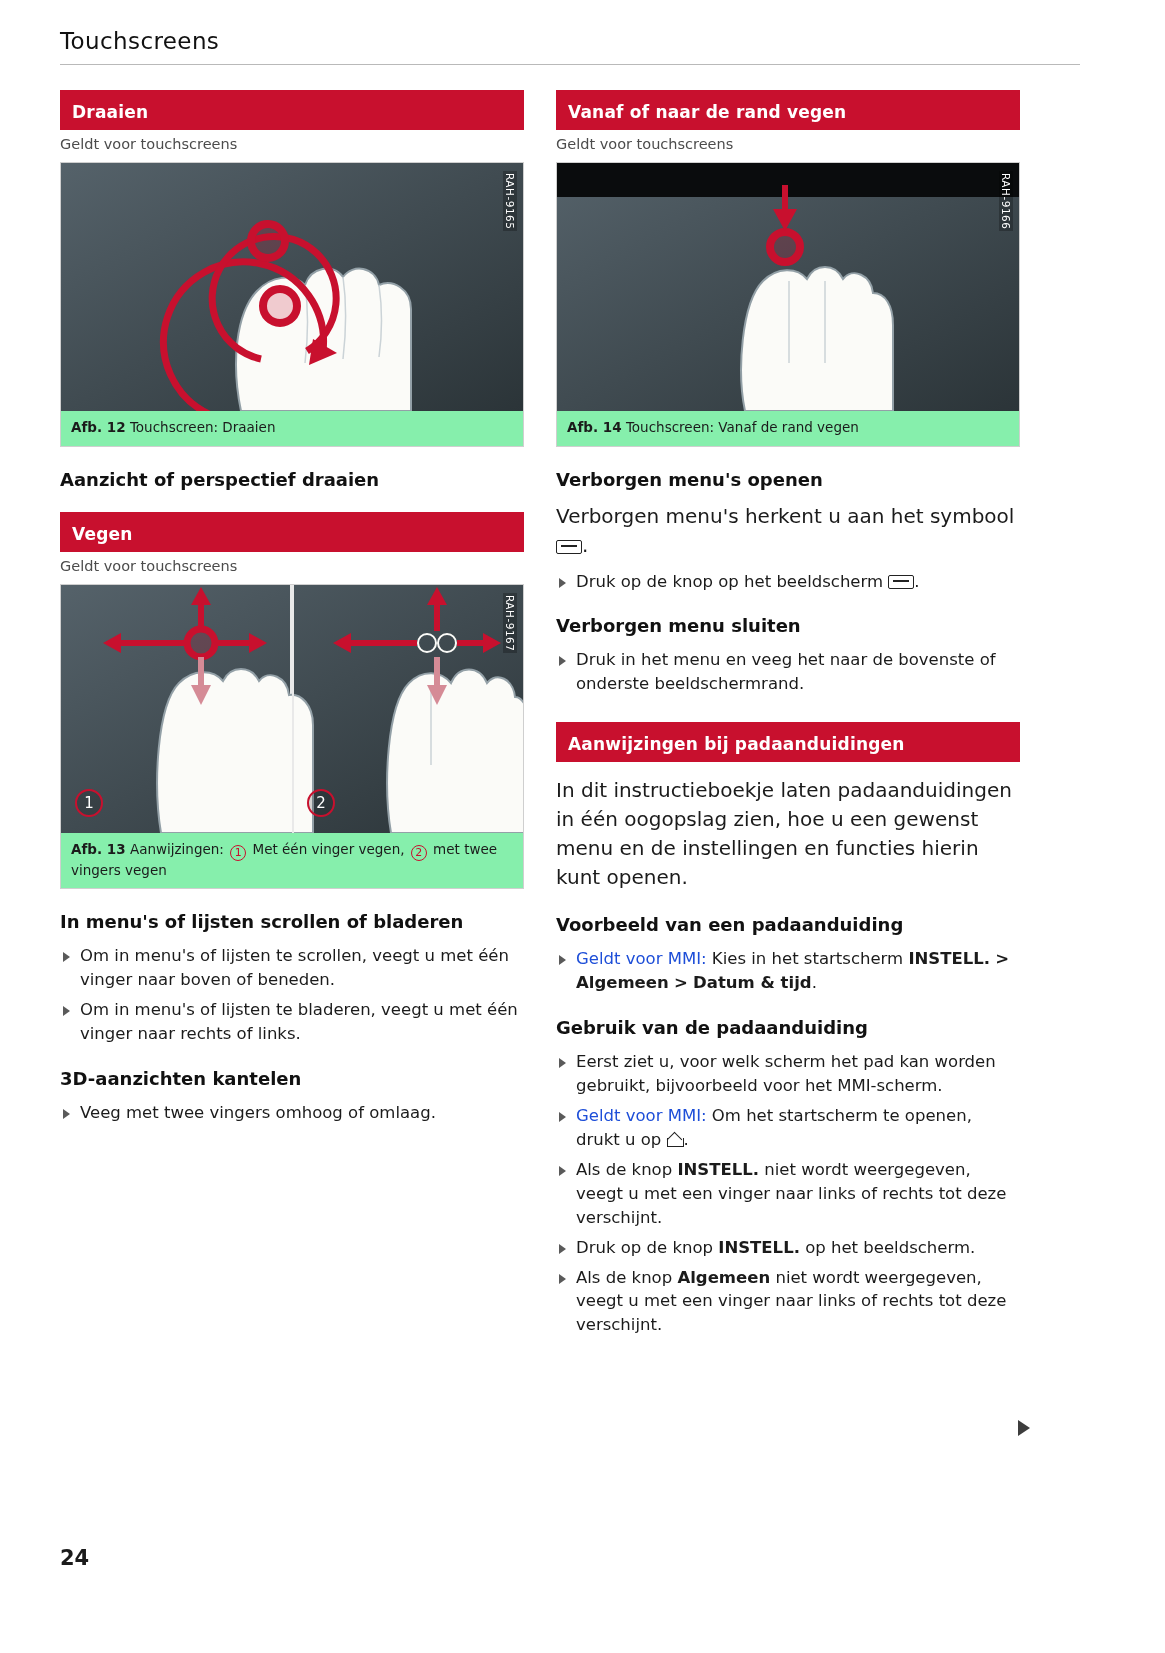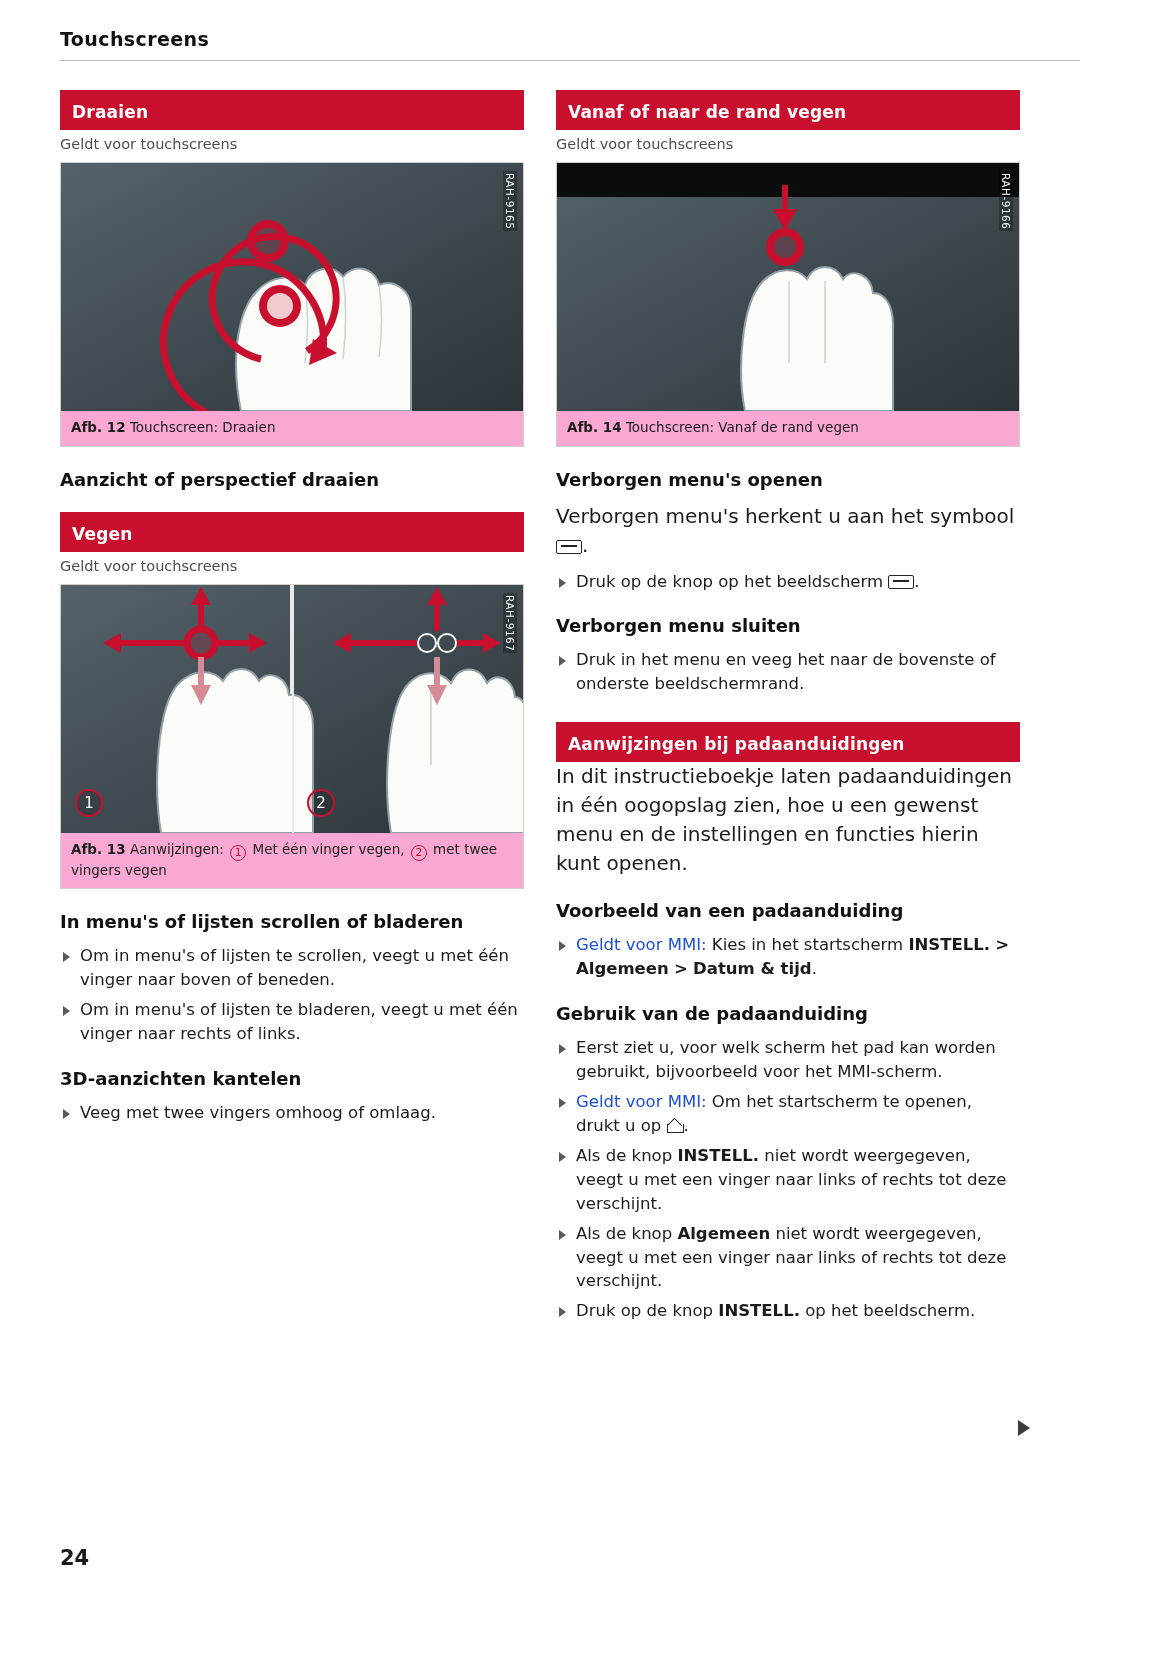--- a/index.html
+++ b/index.html
@@ -17,22 +17,22 @@
     left: 0; top: 0;
     width: 1165px; height: 1653px;
     padding: 0;
   }
   
   .page-header {
     position: absolute;
     left: 60px; top: 28px; width: 1020px;
   }
   .page-header .htitle {
-    font-size: 19px;
-    font-weight: bold;
+    font-size: 23px;
+    font-weight: normal;
     letter-spacing: .4px;
     color: #111;
   }
   .page-header .hrule {
     margin-top: 10px;
     border-bottom: 1px solid #b9b9b9;
     width: 1020px;
   }
   
   .col {
@@ -84,21 +84,21 @@
     writing-mode: vertical-rl;
     font-size: 10.5px;
     color: #fff;
     background: rgba(0,0,0,.25);
     padding: 2px 1px;
     letter-spacing: .5px;
   }
   .fig-cap {
     font-size: 13.5px;
     padding: 7px 10px 8px 10px;
-    background: #f9a8d4;
+    background: #86efac;
     line-height: 1.45;
   }
   .fig-cap b { font-weight: bold; }
   .cap-num {
     display: inline-block;
     width: 16px; height: 16px;
     line-height: 14px;
     border: 1.4px solid #c8102e;
     border-radius: 50%;
     color: #c8102e;
@@ -379,21 +379,21 @@
         <span class="menu-glyph"></span><span>.</span>
       </li>
     </ul>
 
     <h3 class="sub">Verborgen menu sluiten</h3>
     <ul class="bul">
       <li>Druk in het menu en veeg het naar de bovenste of onderste beeldschermrand.</li>
     </ul>
 
     <div class="sec-bar" style="margin-top:26px">Aanwijzingen bij padaanduidingen</div>
-    <p class="body" style="">In dit instructieboekje laten padaanduidingen in één oogopslag zien, hoe u een gewenst menu en de instellingen en functies hierin kunt openen.</p>
+    <p class="body" style="margin-top:14px">In dit instructieboekje laten padaanduidingen in één oogopslag zien, hoe u een gewenst menu en de instellingen en functies hierin kunt openen.</p>
 
     <h3 class="sub">Voorbeeld van een padaanduiding</h3>
     <ul class="bul">
       <li>
         <span class="grey">Geldt voor MMI:</span>
         <span>Kies in het startscherm</span>
         <span class="bold">INSTELL.</span>
         <span class="bold">&gt;</span>
         <span class="bold">Algemeen</span>
         <span class="bold">&gt;</span>
@@ -408,28 +408,28 @@
         <span class="grey">Geldt voor MMI:</span>
         <span>Om het startscherm te openen, drukt u op</span>
         <span class="home-glyph"></span><span>.</span>
       </li>
       <li>
         <span>Als de knop</span>
         <span class="bold">INSTELL.</span>
         <span>niet wordt weergegeven, veegt u met een vinger naar links of rechts tot deze verschijnt.</span>
       </li>
       <li>
+        <span>Druk op de knop</span>
+        <span class="bold">INSTELL.</span>
+        <span>op het beeldscherm.</span>
+      </li>
+      <li>
         <span>Als de knop</span>
         <span class="bold">Algemeen</span>
         <span>niet wordt weergegeven, veegt u met een vinger naar links of rechts tot deze verschijnt.</span>
       </li>
-      <li>
-        <span>Druk op de knop</span>
-        <span class="bold">INSTELL.</span>
-        <span>op het beeldscherm.</span>
-      </li>
     </ul>
   </div>
 
   <div class="cont-arrow"></div>
   <div class="page-num">24</div>
 
 </div>
 
 </body></html>

